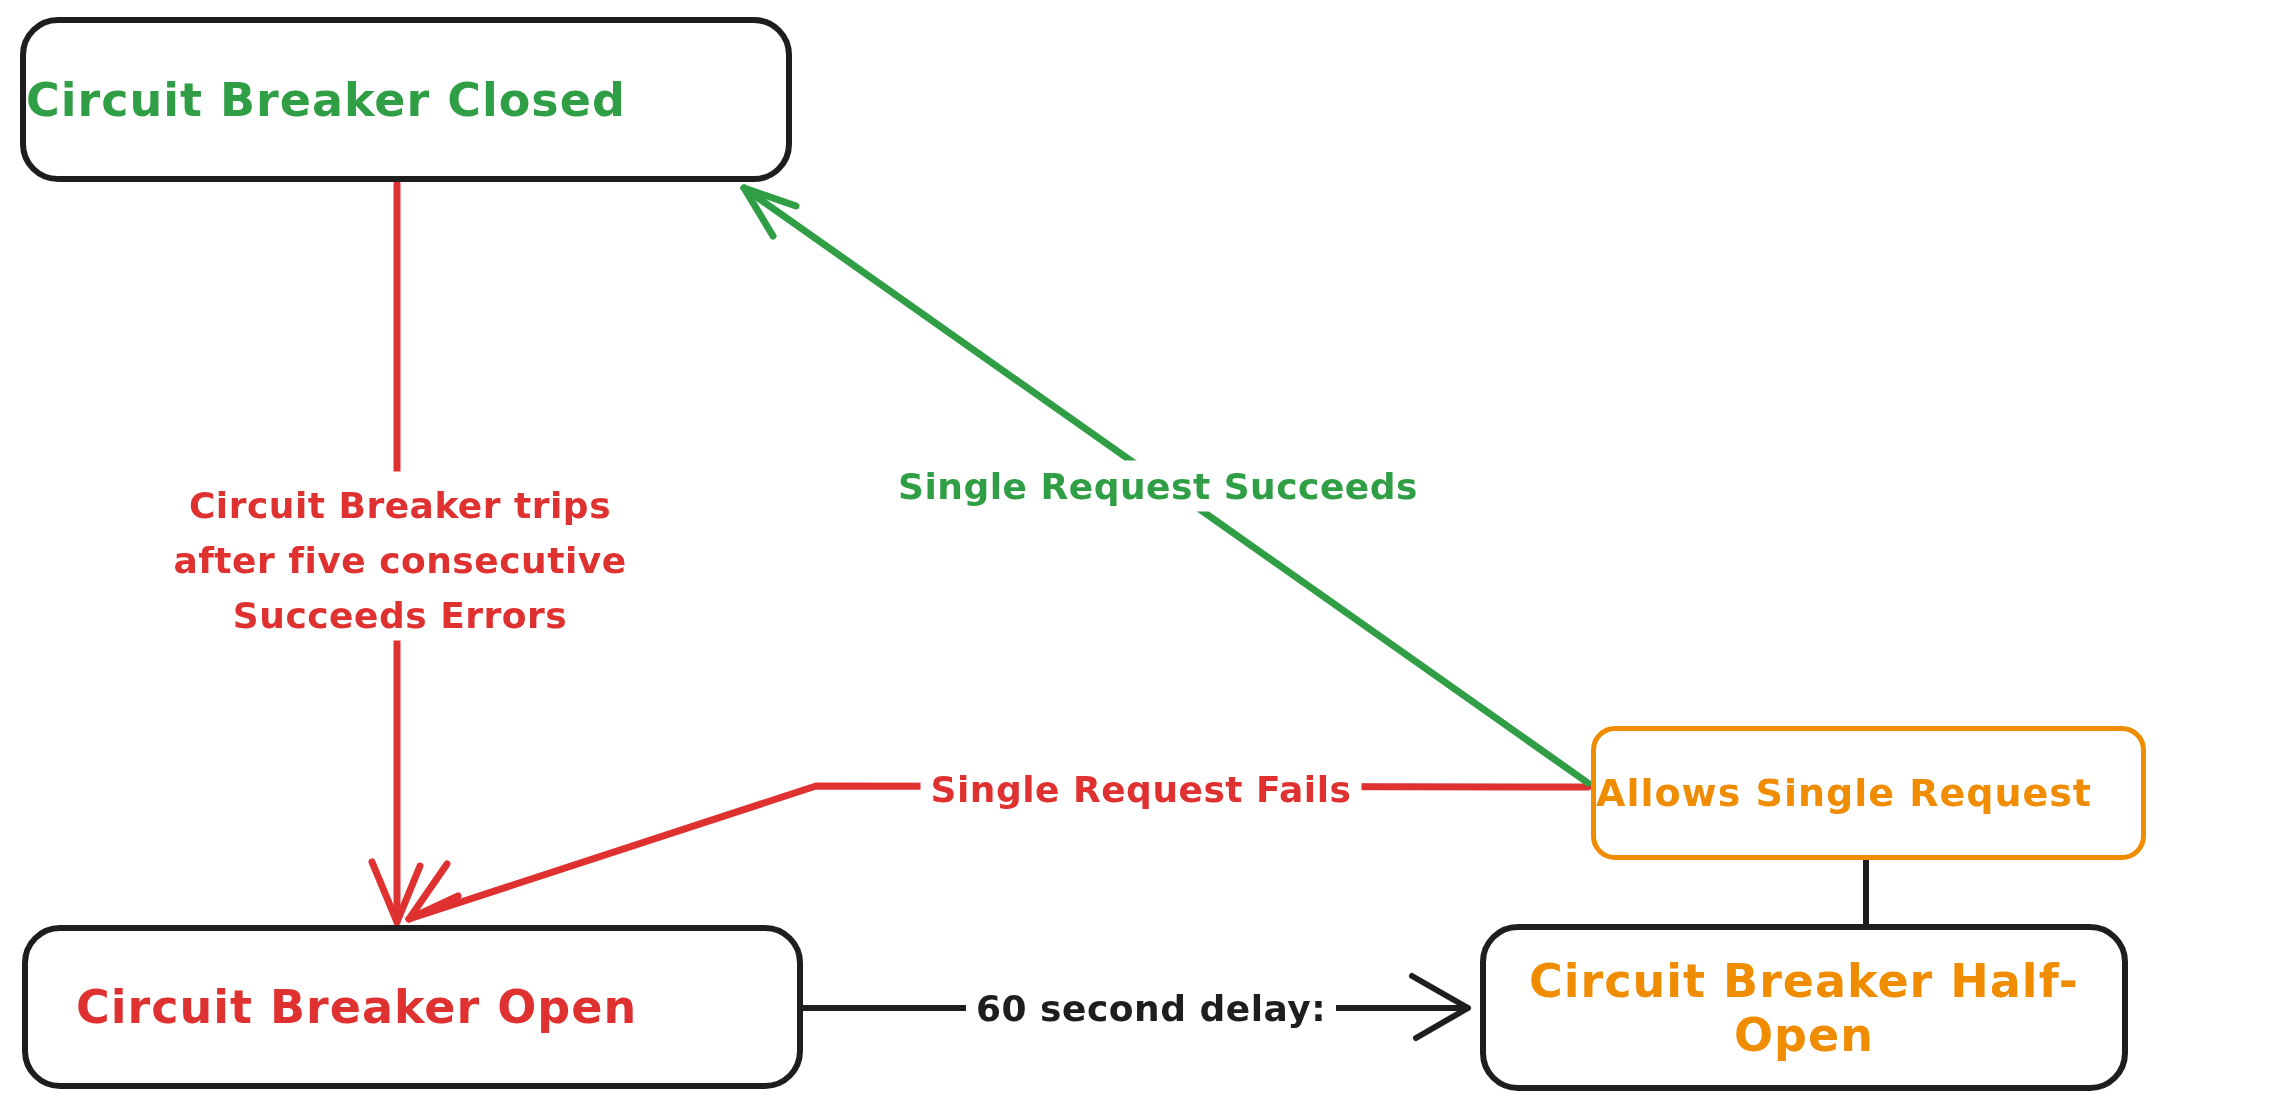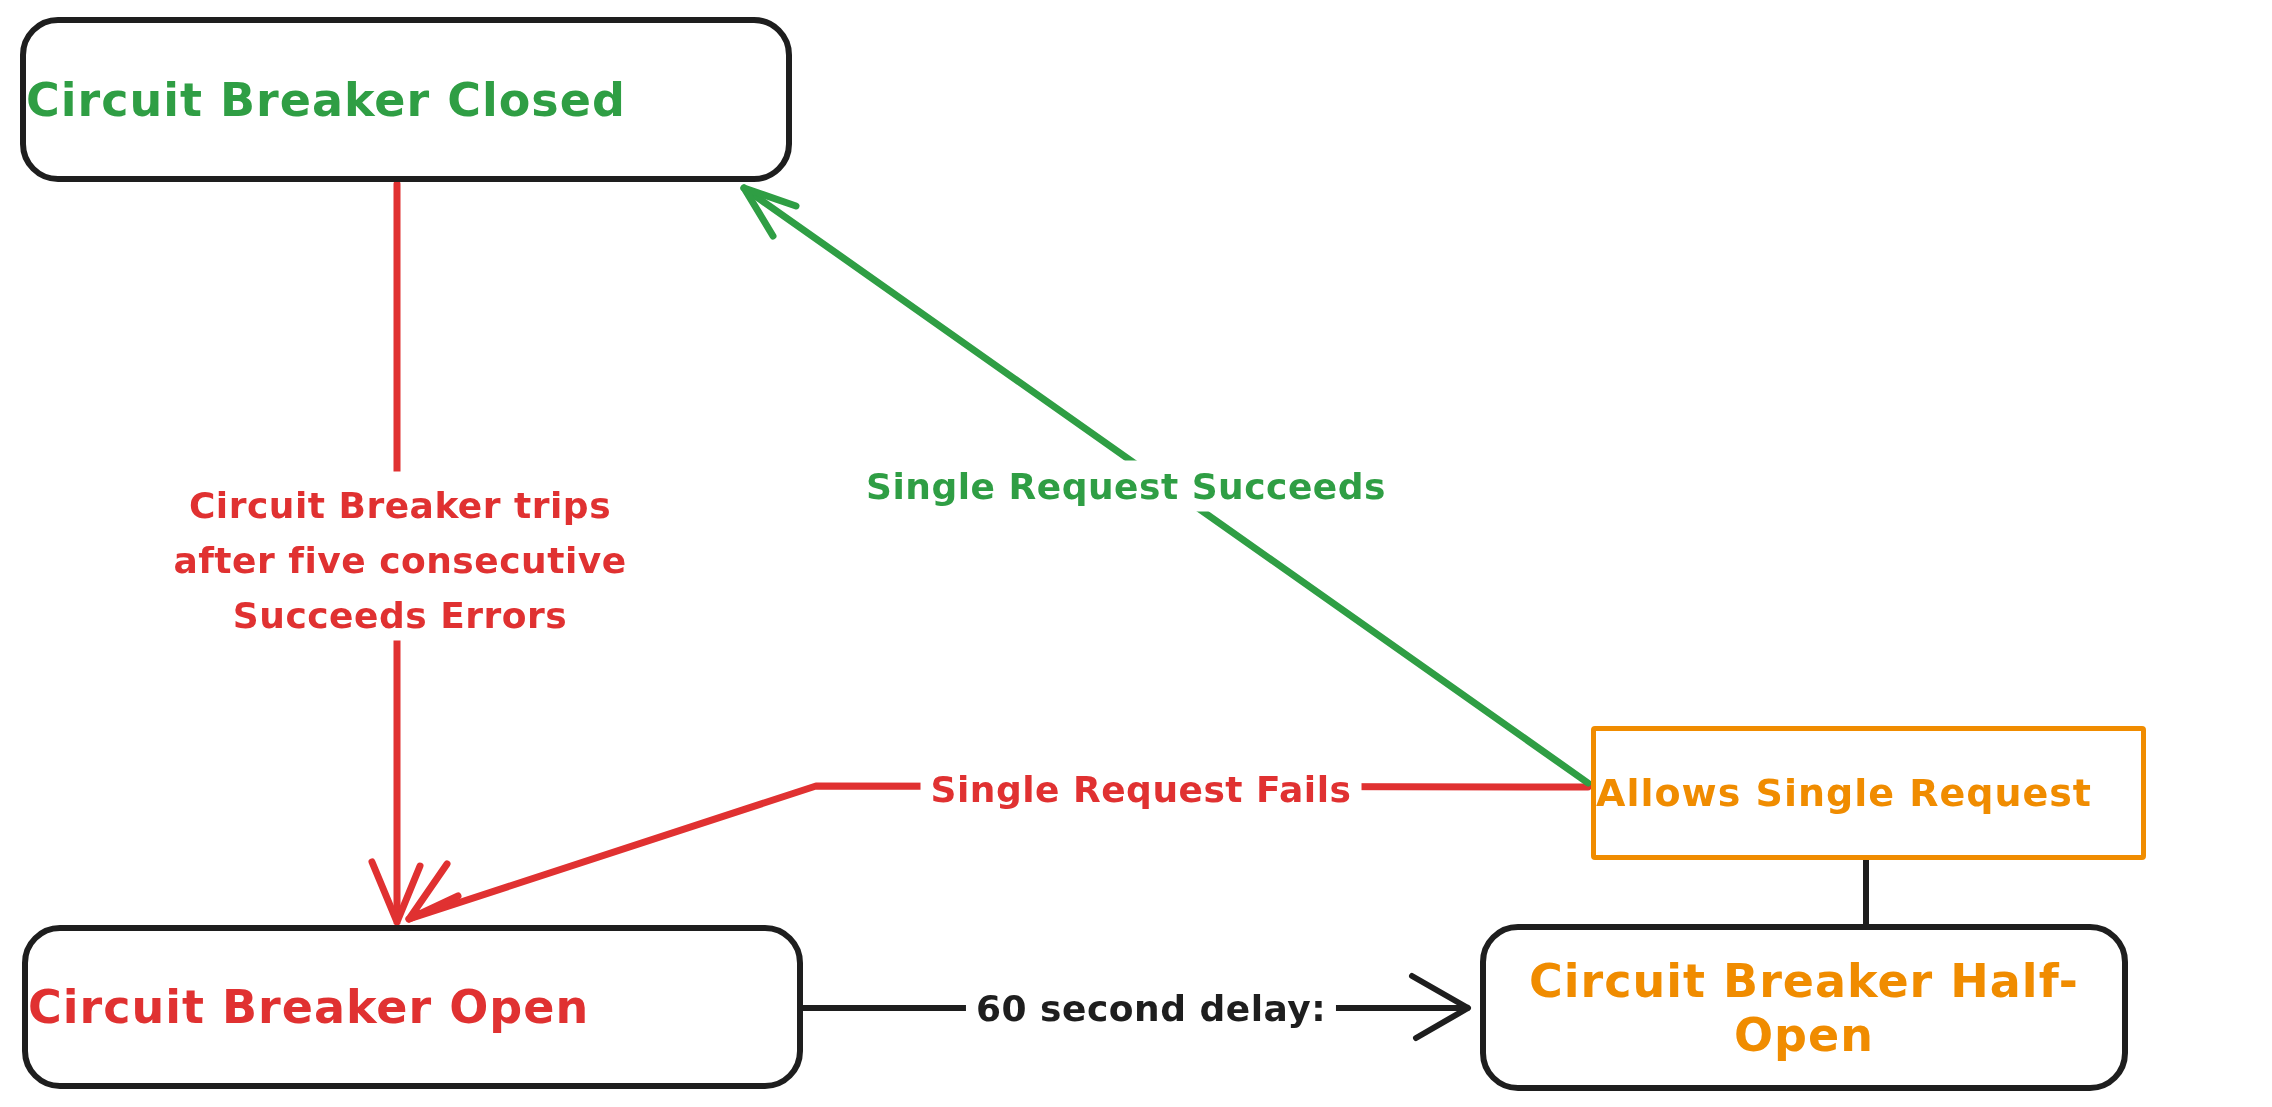--- a/index.html
+++ b/index.html
@@ -31,45 +31,45 @@
     display: flex;
     align-items: center;
     text-align: center;
     font-weight: bold;
     letter-spacing: 1px;
   }
   .node-title { font-size: 46px; }
   .node-closed   { left: 20px;   top: 17px;  width: 772px; height: 165px; }
   .node-closed .node-title { color: var(--green); }
   .node-open     { left: 22px;   top: 925px; width: 781px; height: 164px; }
-  .node-open .node-title { color: var(--red); }
+  .node-open .node-title { color: var(--red); margin-left: 48px; }
   .node-halfopen { left: 1480px; top: 924px; width: 648px; height: 167px; }
   .node-halfopen .node-title { color: var(--orange); }
   .node-allows {
     left: 1591px; top: 726px; width: 555px; height: 134px;
     border: 5px solid var(--orange);
-    border-radius: 4px;
+    border-radius: 24px;
   }
   .node-allows .node-title { color: var(--orange); font-size: 38px; }
 
   .edge-label {
     position: absolute;
     transform: translate(-50%, -50%);
     background: #ffffff;
     padding: 2px 10px;
     text-align: center;
     font-weight: bold;
     font-size: 36px;
     line-height: 47px;
     letter-spacing: 0.5px;
     white-space: nowrap;
   }
   .edge-label div { white-space: nowrap; margin-top: 8px; }
   .label-trips    { left: 400px;  top: 556px;  color: var(--red); }
-  .label-succeeds { left: 1126px; top: 486px;  color: var(--green); }
+  .label-succeeds { left: 1158px; top: 486px;  color: var(--green); }
   .label-fails    { left: 1141px; top: 789px;  color: var(--red); }
   .label-delay    { left: 1151px; top: 1004px; color: var(--ink); }
 
   .stroke-red   { stroke: var(--red); }
   .stroke-green { stroke: var(--green); }
   .stroke-ink   { stroke: var(--ink); }
 </style>
 </head>
 <body>
 

